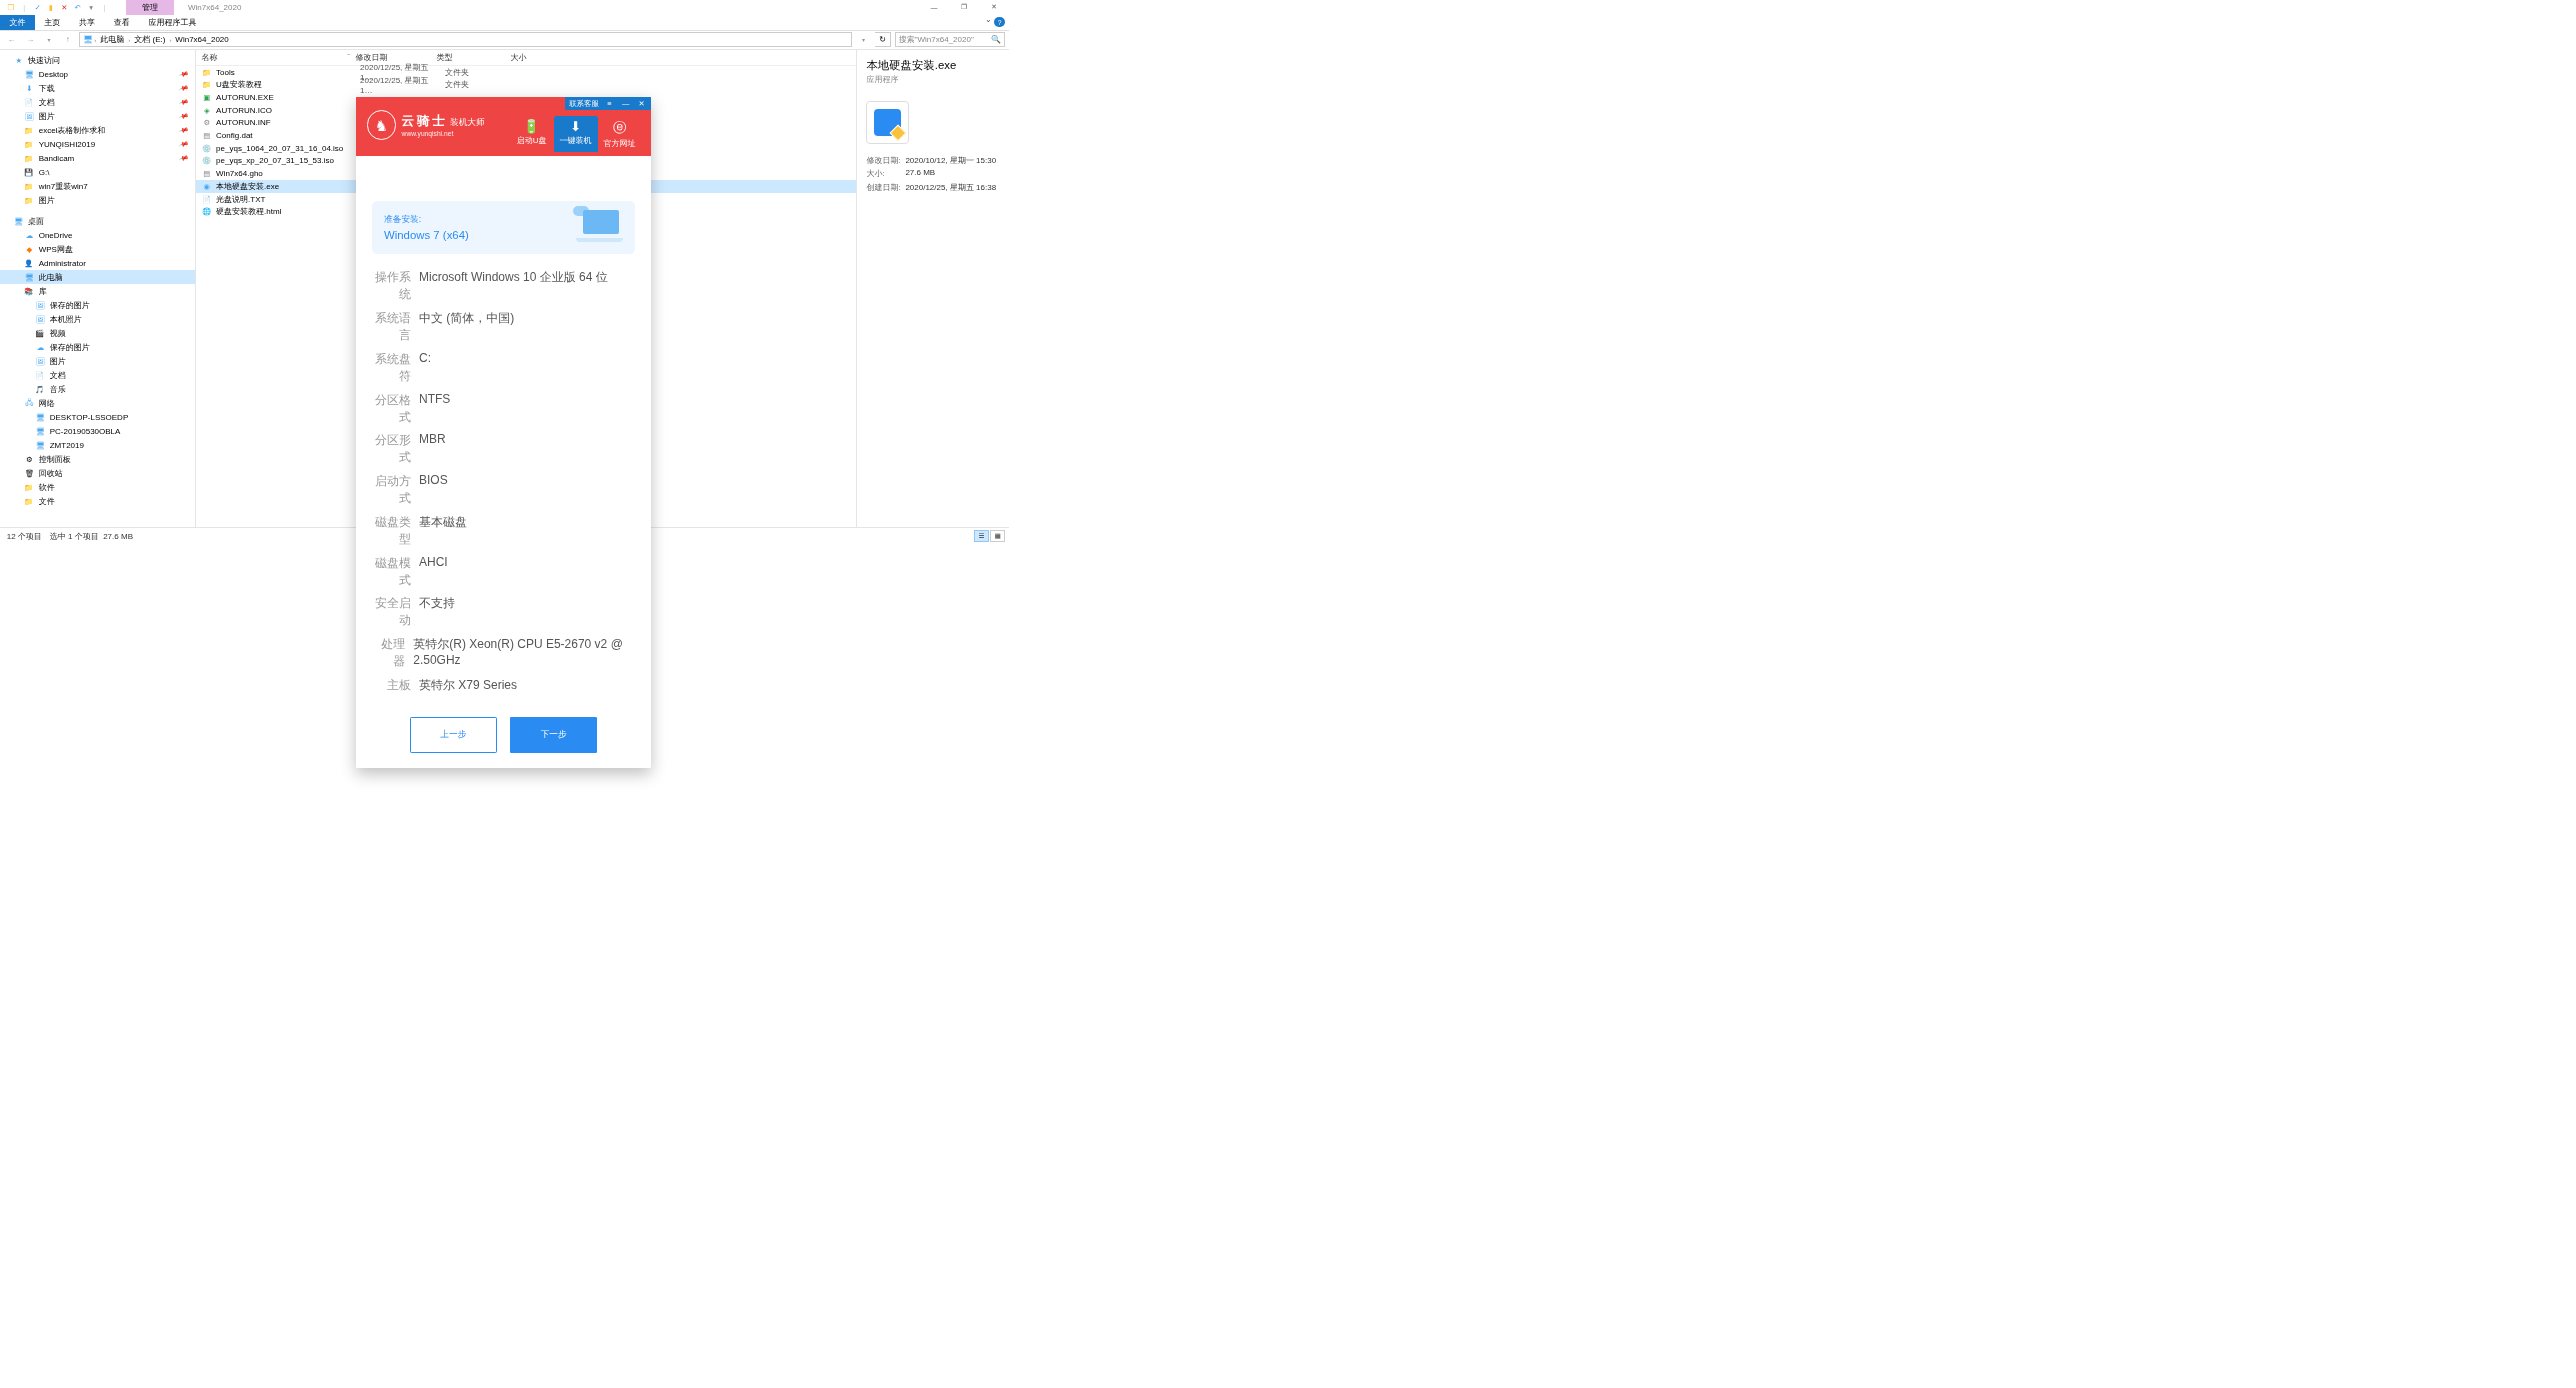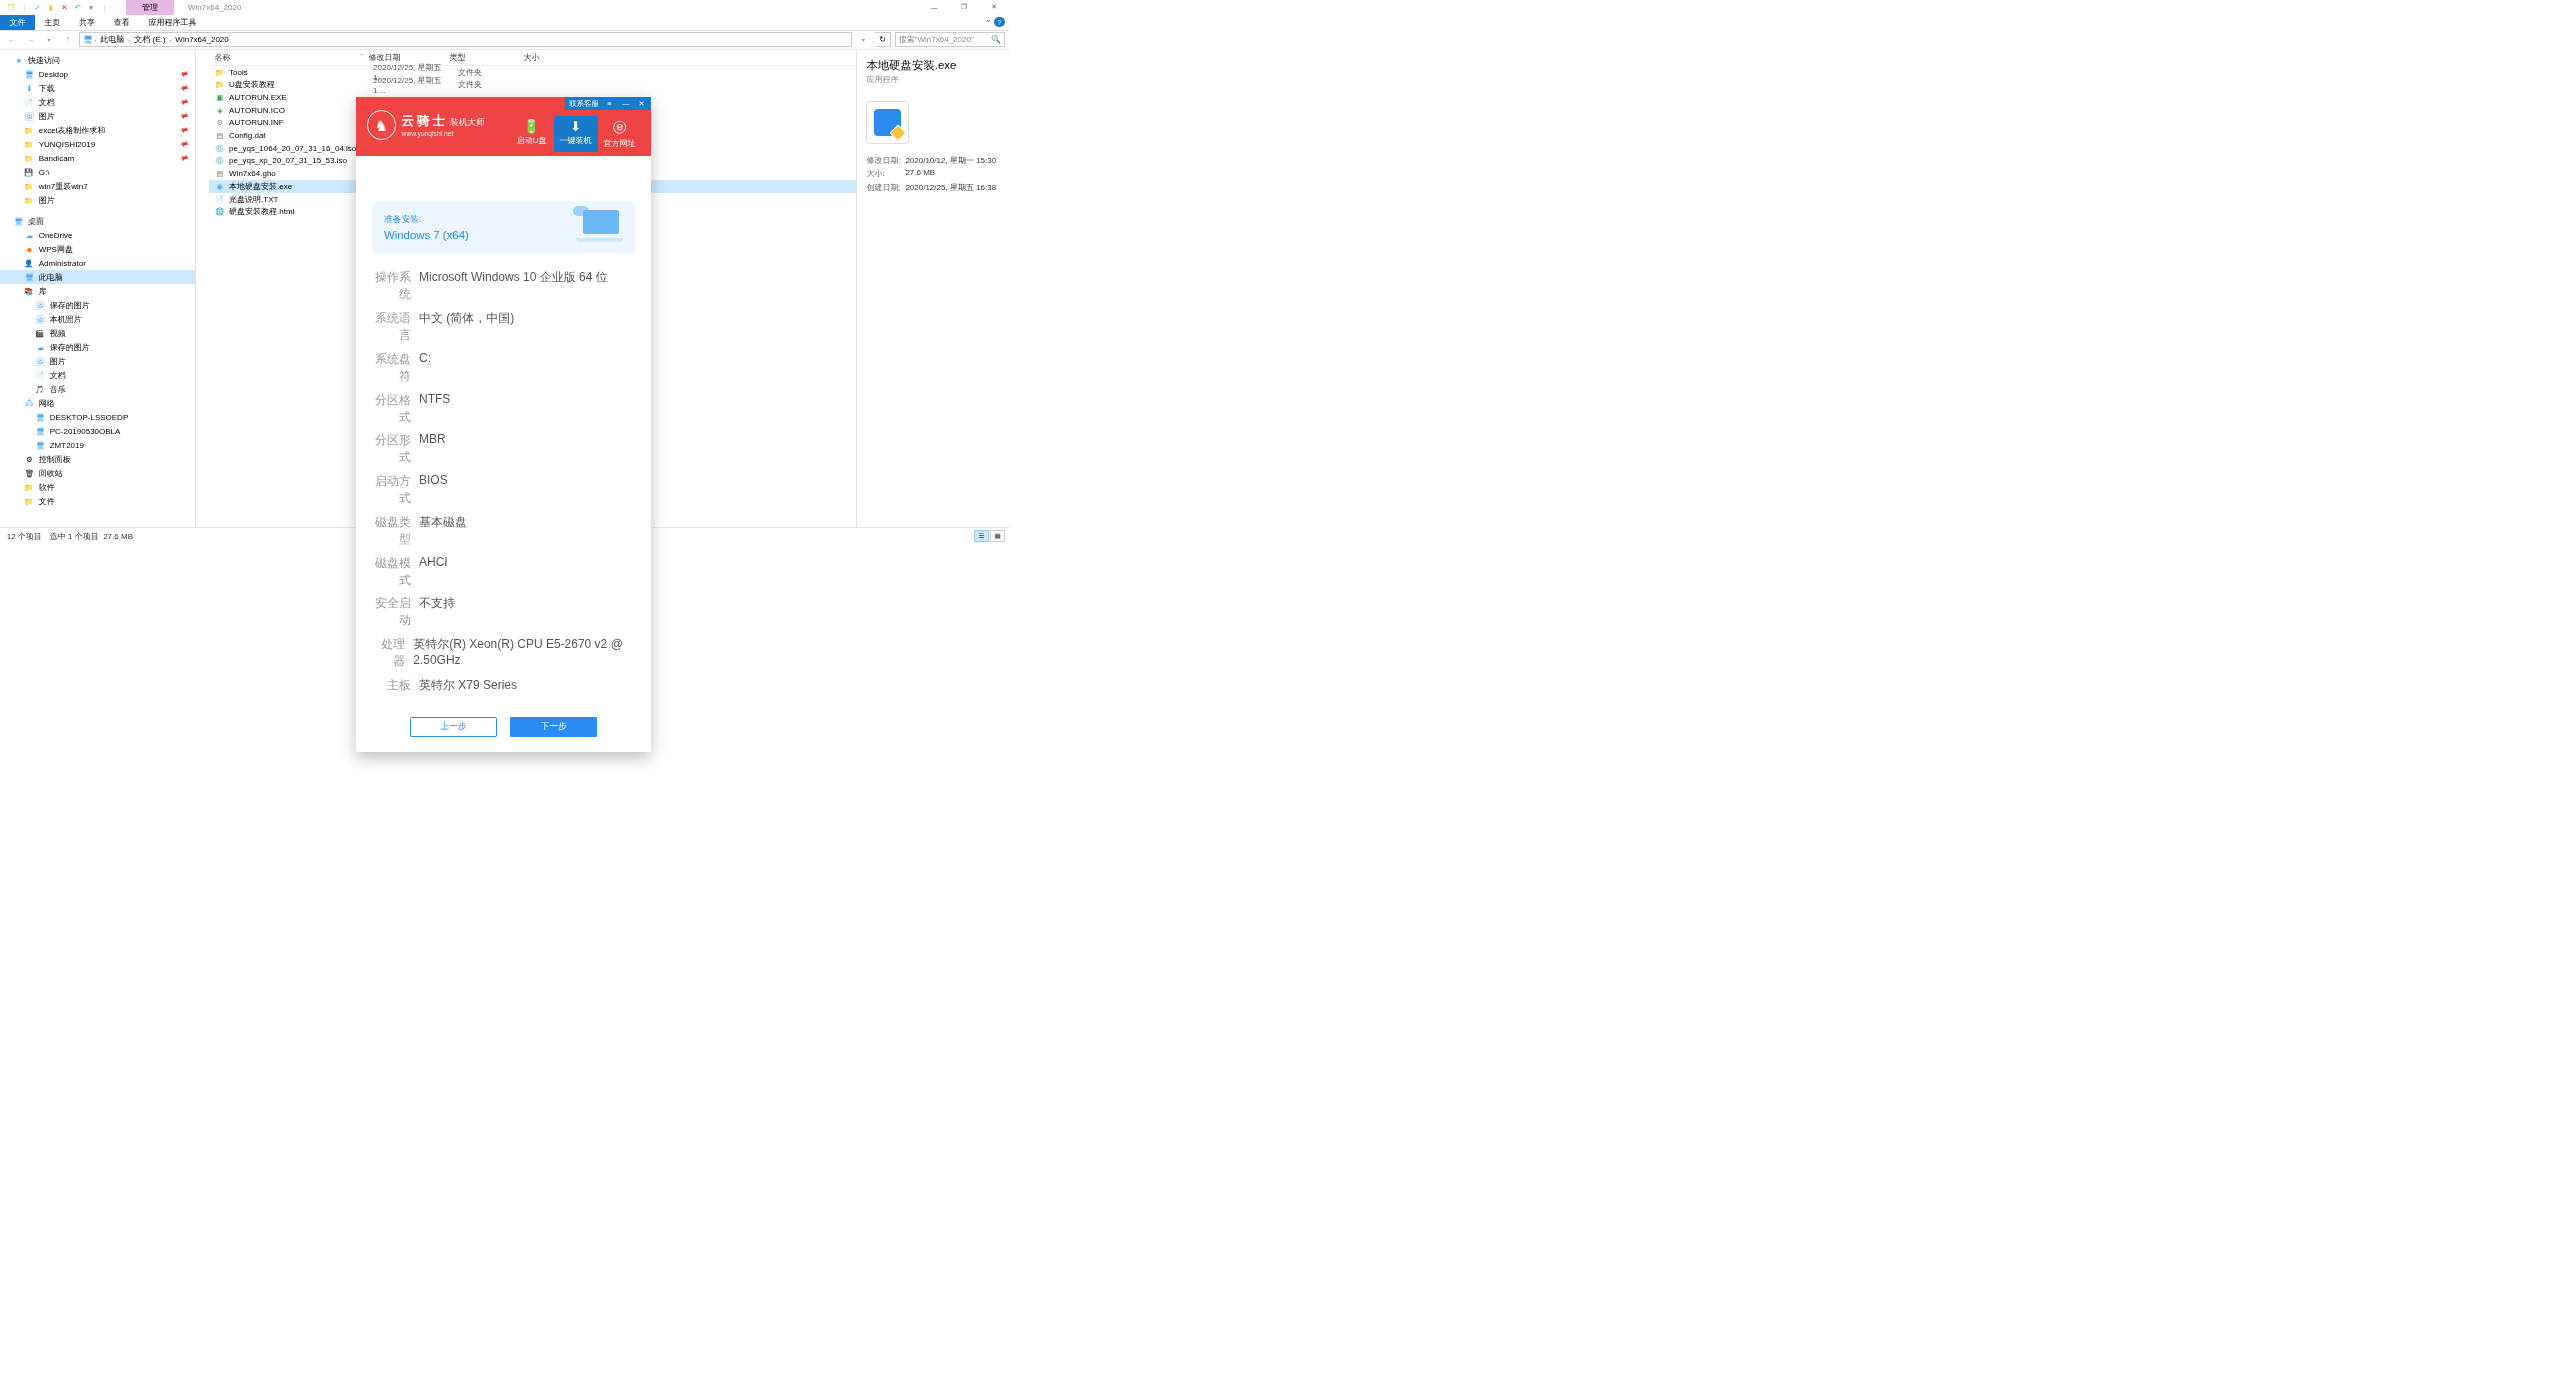--- a/index.html
+++ b/index.html
@@ -37,21 +37,21 @@
 
 .sidebar { width: 196px; background: #fff; border-right: 0.7px solid #e5e5e5; padding-top: 4px; overflow-y: auto; }
 .side-item { display: flex; align-items: center; height: 14px; padding-left: 13.4px; gap: 4px; cursor: pointer; position: relative; }
 .side-item.lvl2 { padding-left: 24px; }
 .side-item .pin { position: absolute; right: 6.7px; color: #888; font-size: 6.7px; transform: rotate(30deg); }
 .side-item.selected { background: #cce8ff; }
 .side-group-gap { height: 6.7px; }
 .side-icon { width: 10.7px; height: 9.4px; display: inline-flex; align-items: center; justify-content: center; font-size: 7.4px; }
 
 
-.filelist { flex: 1; background: #fff; position: relative; margin-left: 13px; }
+.filelist { flex: 1; background: #fff; position: relative; }
 .col-headers { display: flex; height: 16px; align-items: center; border-bottom: 0.7px solid #eee; padding-left: 5.4px; color: #333; font-size: 8px; }
 .col-name { width: 154px; position: relative; }
 .col-date { width: 81px; }
 .col-type { width: 74px; }
 .col-size { width: 54px; }
 .col-sort-arrow { position: absolute; right: 5.4px; color: #888; }
 .file-row { display: flex; align-items: center; height: 12.7px; padding-left: 5.4px; gap: 4px; }
 .file-row.selected { background: #cce8ff; }
 .file-icon { width: 10.7px; height: 10.7px; display: inline-flex; align-items: center; justify-content: center; font-size: 7.4px; }
 .file-name { width: 140px; }
@@ -80,21 +80,21 @@
 .laptop-screen { width: 36px; height: 24px; background: #6bb8f5; border-radius: 2px; position: absolute; top: 0; right: 4px; }
 .laptop-base { width: 47px; height: 4px; background: #cfe7fa; border-radius: 0 0 4px 4px; position: absolute; bottom: 2.7px; }
 .cloud-sh { width: 16px; height: 9.4px; background: #9cd1fa; border-radius: 6.7px; position: absolute; top: -4px; left: -2.7px; }
 
 .sys-info { font-size: 12px; }
 .sys-row { display: flex; padding: 3.4px 0; }
 .sys-label { width: 47px; color: #999; text-align: right; padding-right: 8px; }
 .sys-value { color: #555; }
 
 .dialog-footer { padding: 8px 16px 14.8px; display: flex; justify-content: center; gap: 13.4px; }
-.dlg-btn { width: 87px; height: 20px; display: flex; align-items: center; justify-content: center; font-size: 8.7px; border-radius: 1.3px; cursor: pointer; }
+.dlg-btn { width: 87px; height: 36px; display: flex; align-items: center; justify-content: center; font-size: 8.7px; border-radius: 1.3px; cursor: pointer; }
 .dlg-btn.prev { border: 0.7px solid #2a8bf2; color: #2a8bf2; background: #fff; }
 .dlg-btn.next { background: #2a8bf2; color: #fff; }
 
 
 .details { width: 153px; border-left: 0.7px solid #e5e5e5; padding: 8px 9.4px; }
 .details-title { font-size: 11.4px; margin-bottom: 1.3px; }
 .details-type { color: #888; margin-bottom: 16px; font-size: 8px; }
 .details-thumb { width: 43px; height: 43px; background: #fff; border: 0.7px solid #ddd; border-radius: 4px; display: flex; align-items: center; justify-content: center; margin-bottom: 10.7px; }
 .thumb-inner { width: 27px; height: 27px; background: #2a8bf2; border-radius: 4px; position: relative; }
 .thumb-badge { position: absolute; right: -2.7px; bottom: -2.7px; width: 12px; height: 12px; background: #f9c23c; border: 1.3px solid #fff; transform: rotate(45deg); }

